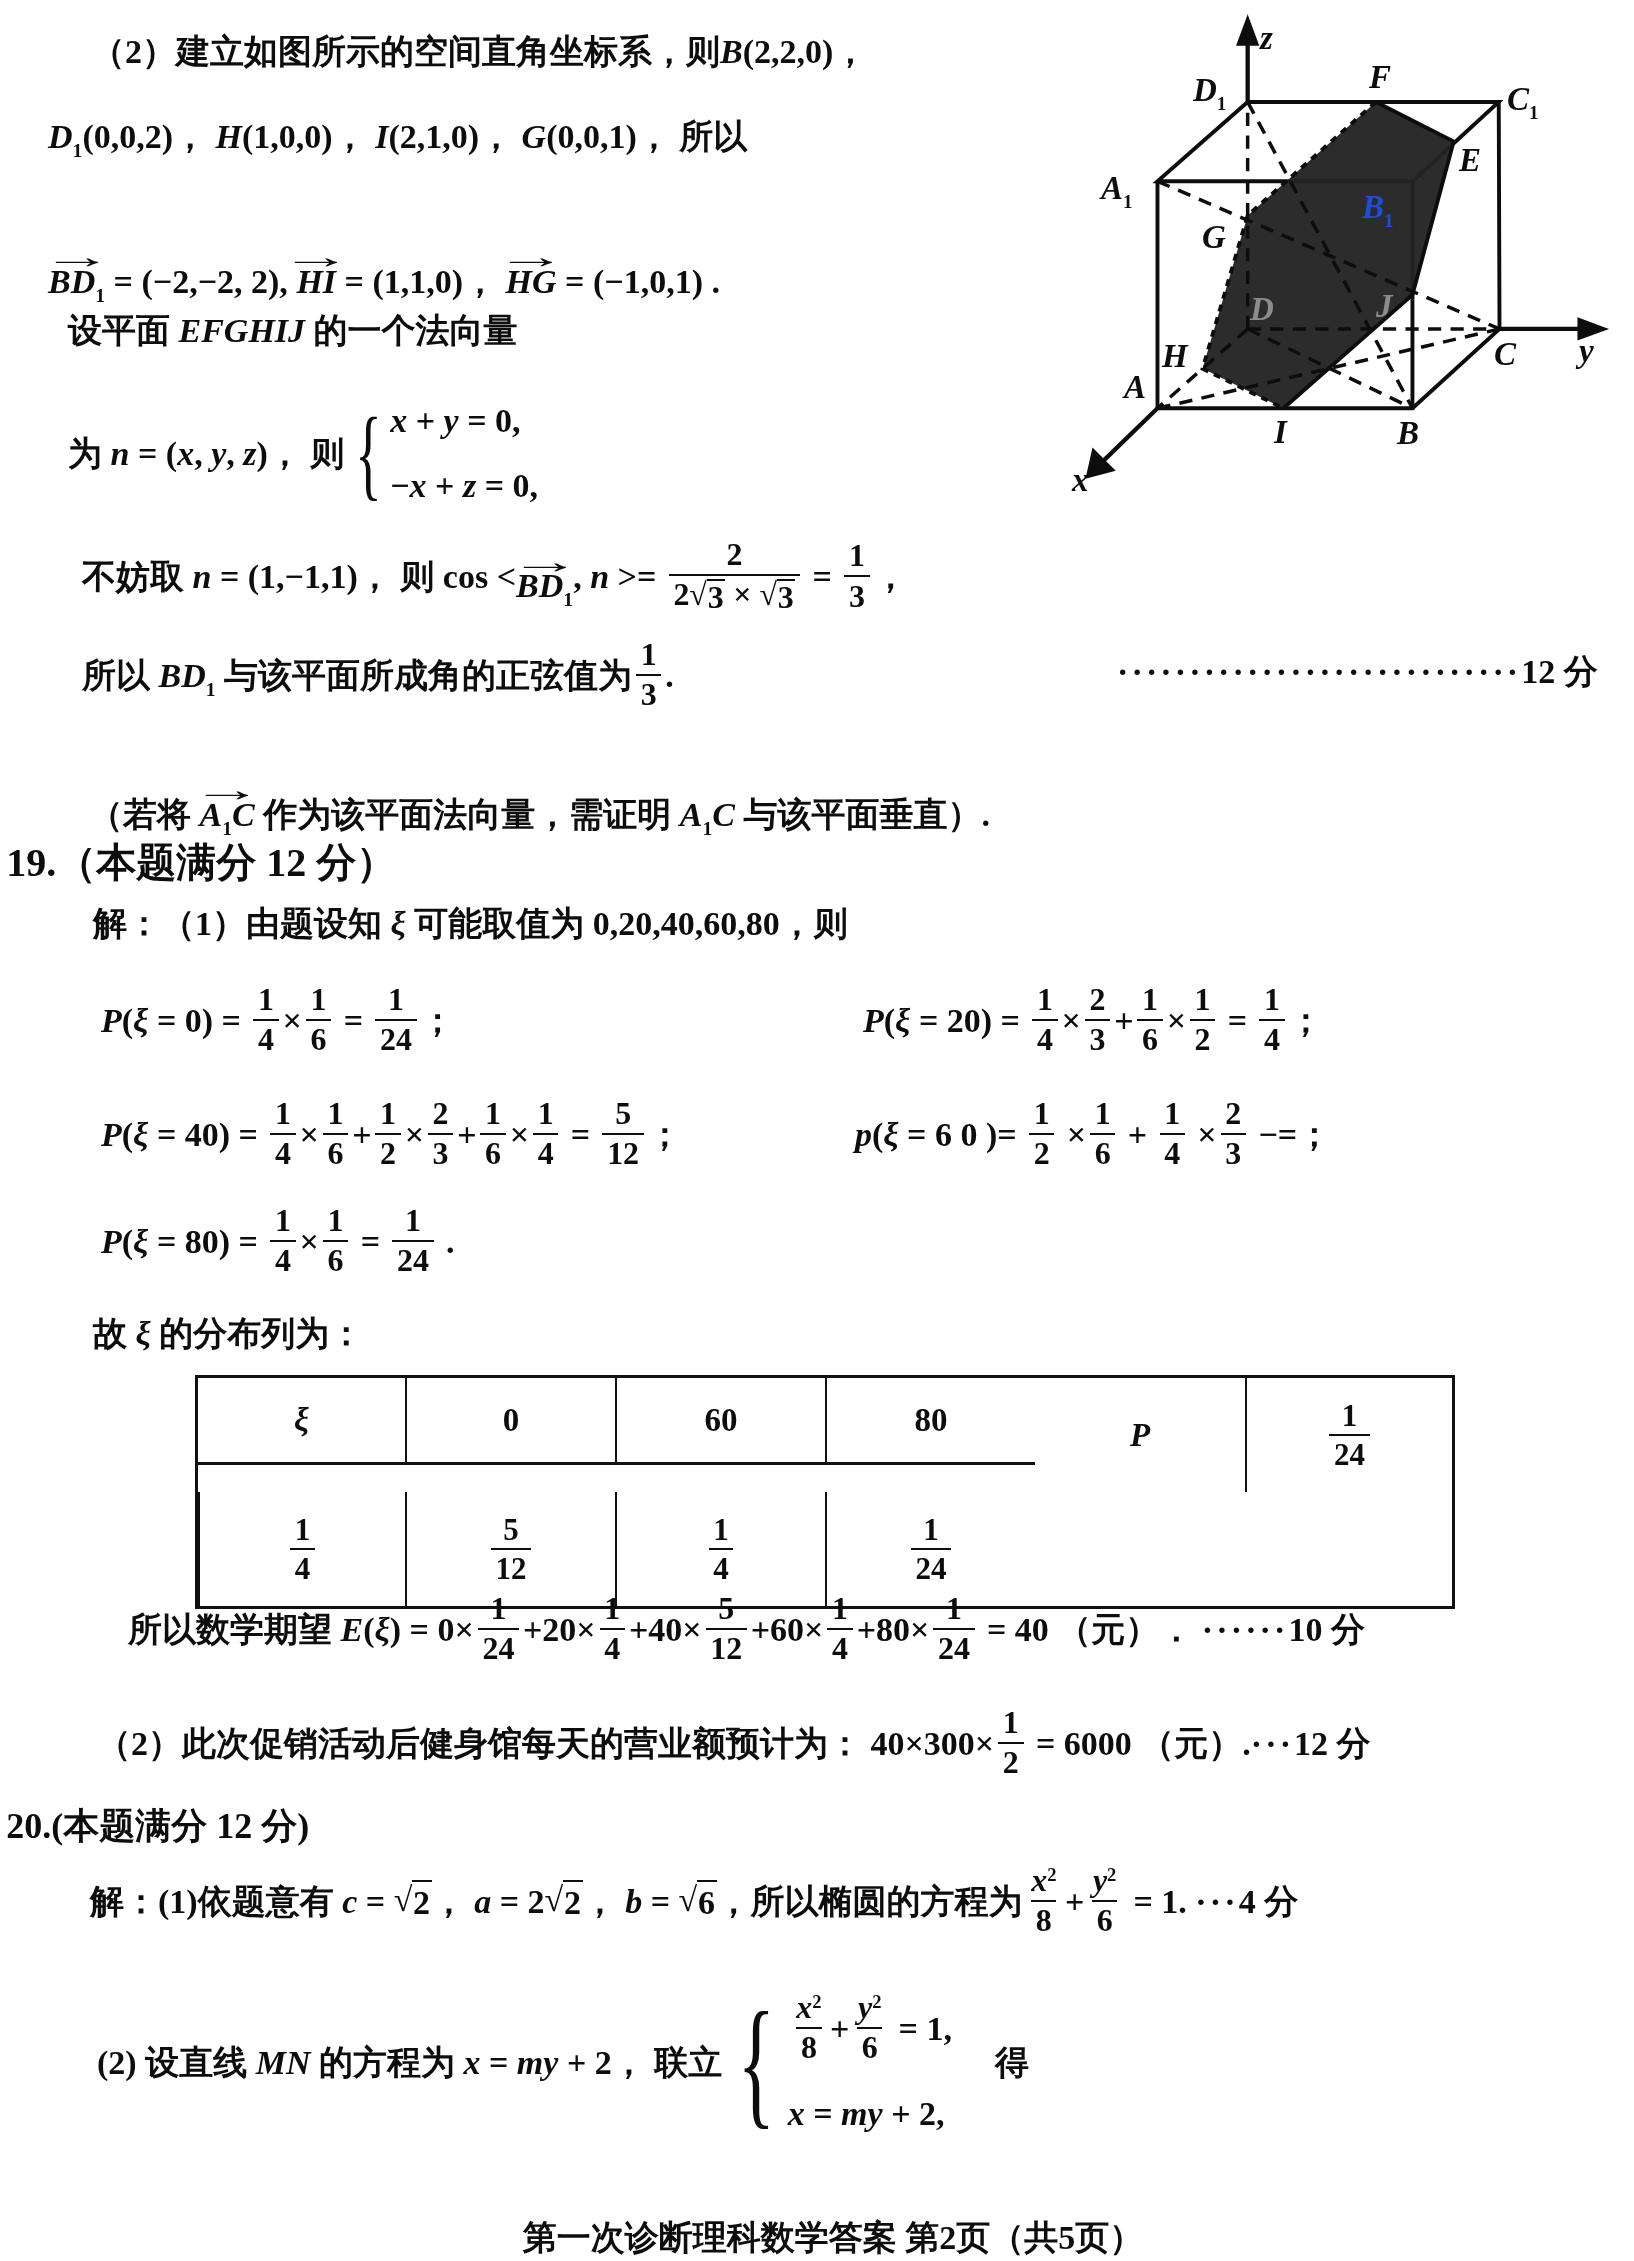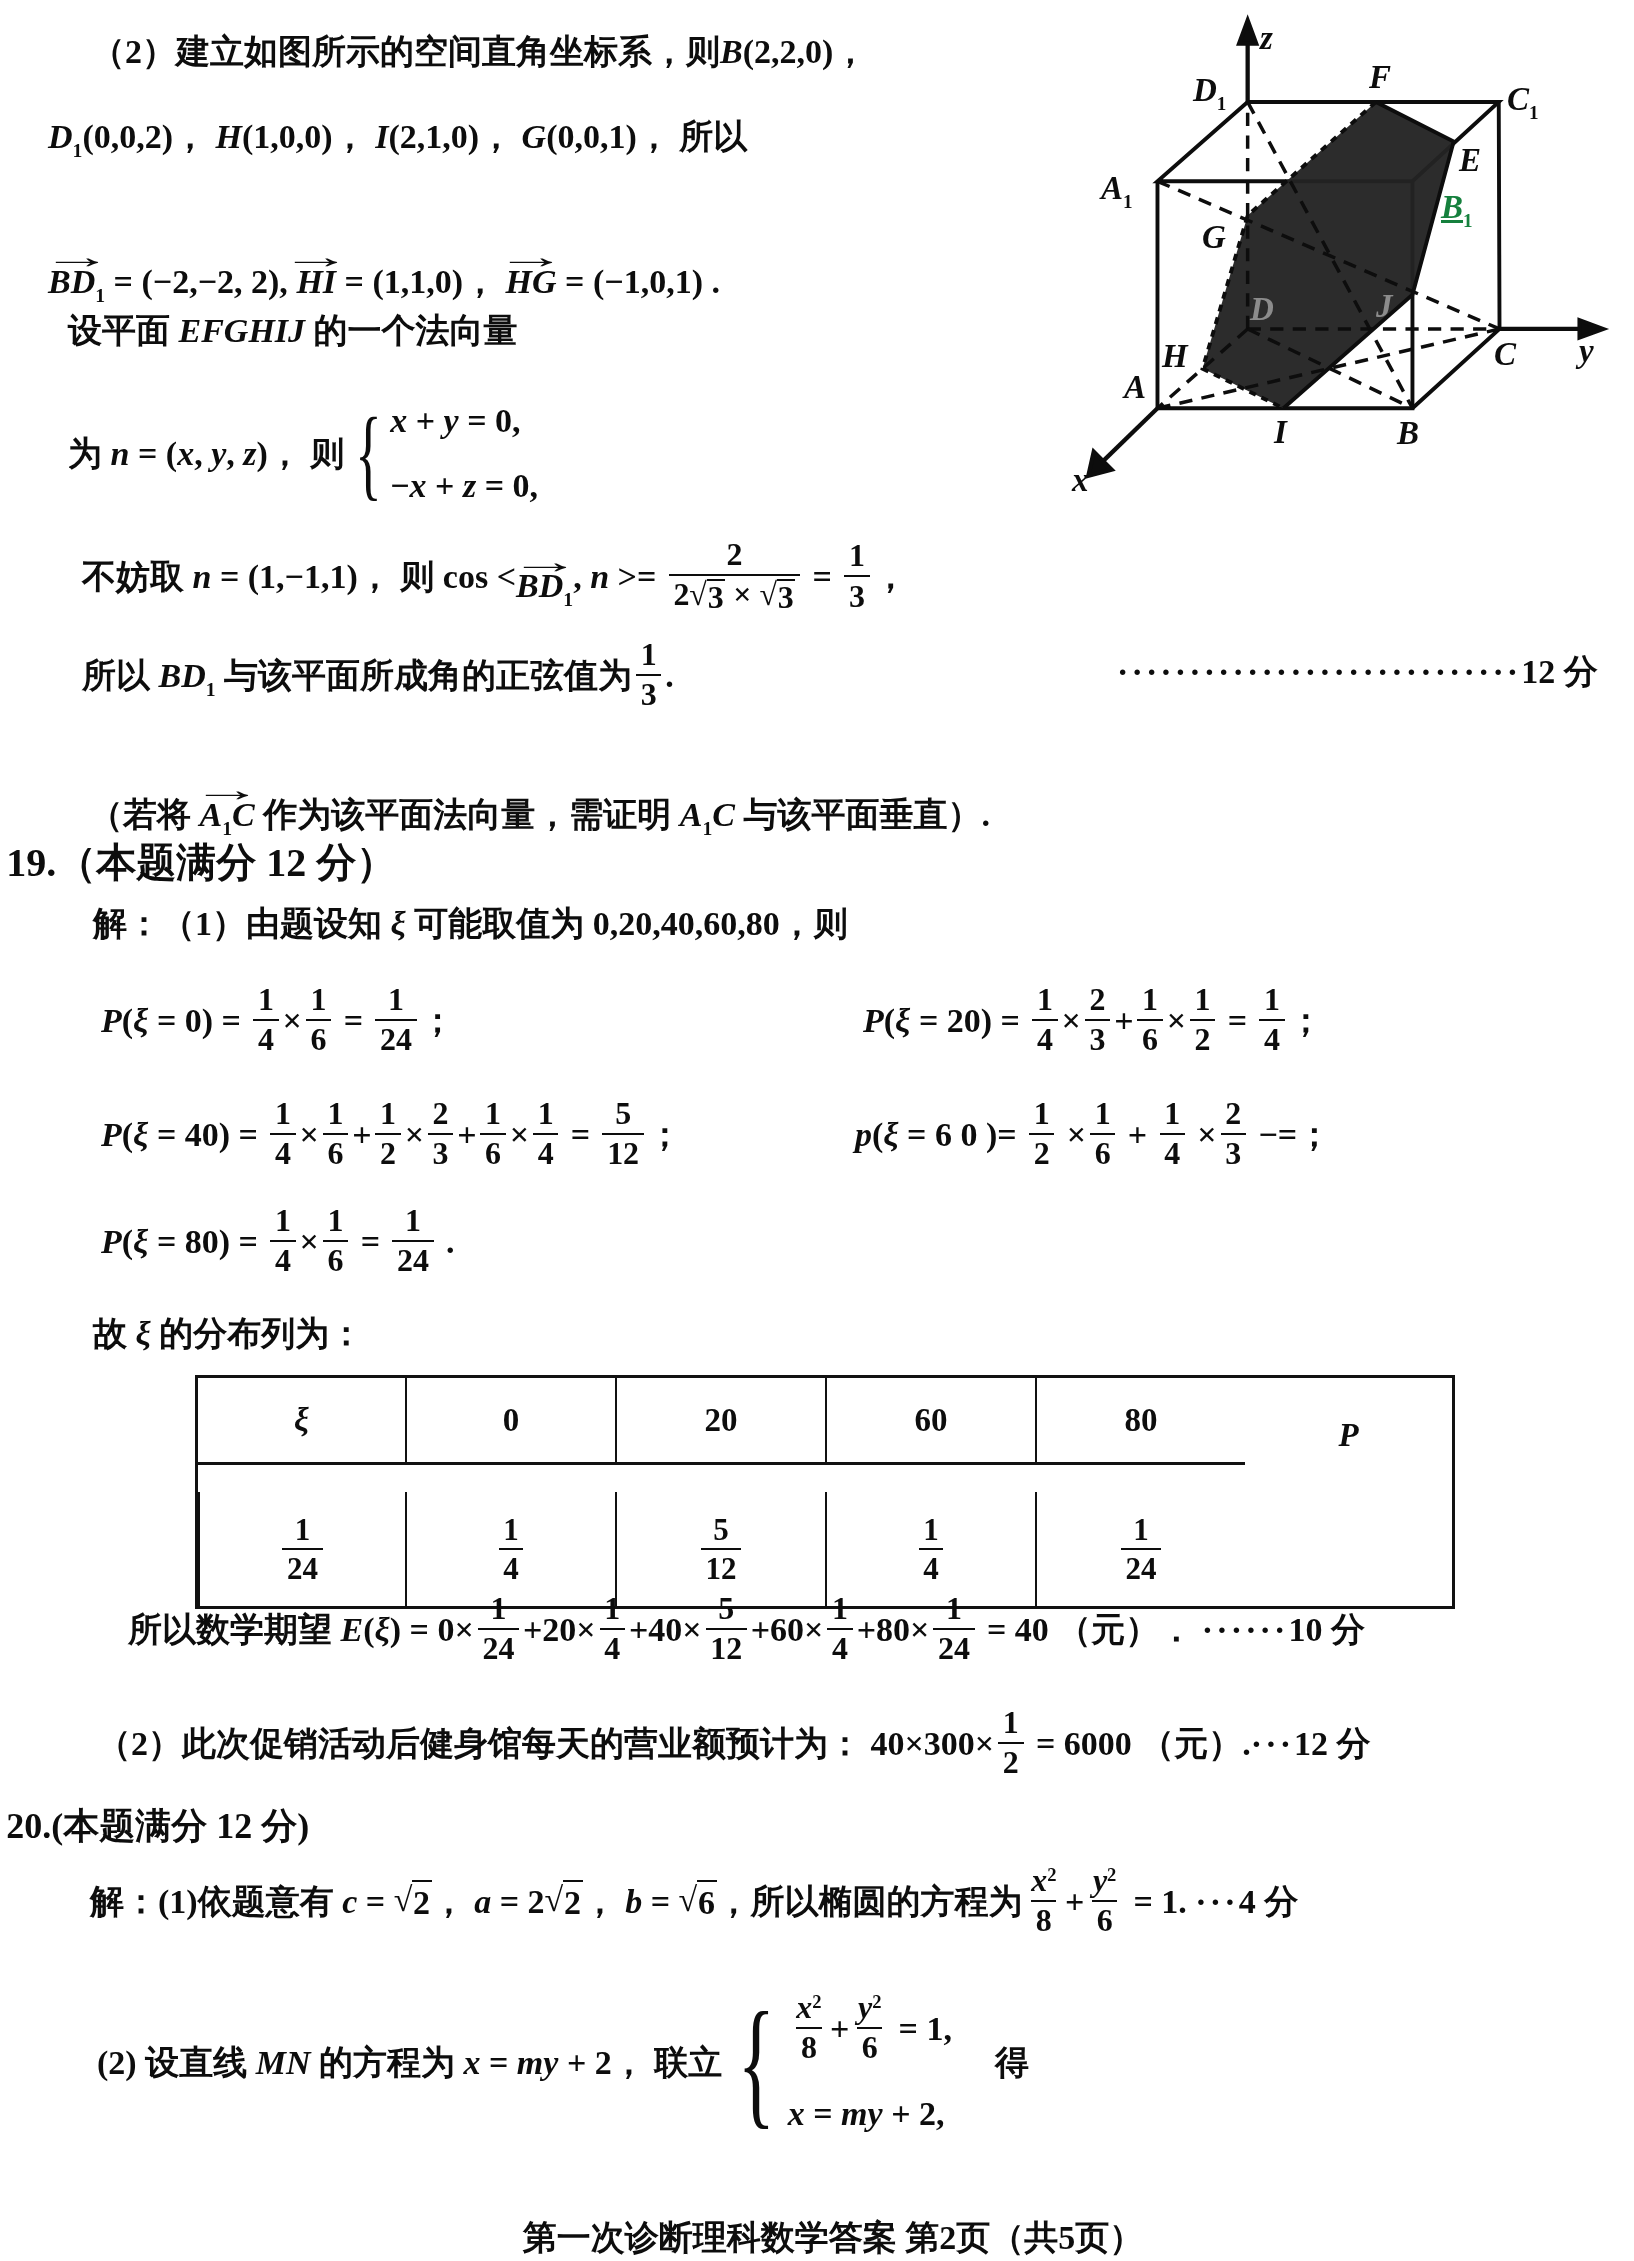--- a/index.html
+++ b/index.html
@@ -76,42 +76,39 @@
       <polygon points="1400,612 1407,581 1430,604"></polygon>
     </g>
   </svg>
   <div id="figure-labels">
       <span class="flabel" style="left: 1260px; top: 20px;"><span>z</span></span>
       <span class="flabel" style="left: 1193px; top: 72px;"><span>D</span><sub class="sb">1</sub></span>
       <span class="flabel" style="left: 1369px; top: 59px;"><span>F</span></span>
       <span class="flabel" style="left: 1507px; top: 81px; text-align: right;"><span>C</span><sub class="sb">1</sub></span>
       <span class="flabel" style="left: 1459px; top: 142px;"><span>E</span></span>
       <span class="flabel" style="left: 1101px; top: 170px;"><span>A</span><sub class="sb">1</sub></span>
-      <span class="flabel" style="left: 1441px; top: 189px; color: #15803d; text-decoration: underline;"><span>B</span><sub class="sb">1</sub></span>
+      <span class="flabel" style="left: 1362px; top: 189px; color: #1d4ed8;"><span>B</span><sub class="sb">1</sub></span>
       <span class="flabel" style="left: 1202px; top: 219px;"><span>G</span></span>
       <span class="flabel" style="left: 1250px; top: 291px; color: rgb(140, 140, 140);"><span>D</span></span>
       <span class="flabel" style="left: 1376px; top: 288px; color: rgb(140, 140, 140);"><span>J</span></span>
       <span class="flabel" style="left: 1162px; top: 338px;"><span>H</span></span>
       <span class="flabel" style="left: 1494px; top: 336px;"><span>C</span></span>
       <span class="flabel" style="left: 1579px; top: 333px;"><span>y</span></span>
       <span class="flabel" style="left: 1124px; top: 369px;"><span>A</span></span>
       <span class="flabel" style="left: 1274px; top: 414px;"><span>I</span></span>
       <span class="flabel" style="left: 1397px; top: 415px;"><span>B</span></span>
       <span class="flabel" style="left: 1072px; top: 462px;"><span>x</span></span>
     </div>
 
   <div id="dist-table">
       <div class="tcell hdr first">
         <span class="it">ξ</span>
       </div>
       <div class="tcell hdr">
         <span class="rm">0</span>
-      </div>
-      <div class="tcell hdr">
-        <span class="rm">20</span>
       </div>
       <div class="tcell hdr">
         <span class="rm">60</span>
       </div>
       <div class="tcell hdr">
         <span class="rm">80</span>
       </div>
       <div class="tcell bdy first">
         <span class="it">P</span>
       </div>

